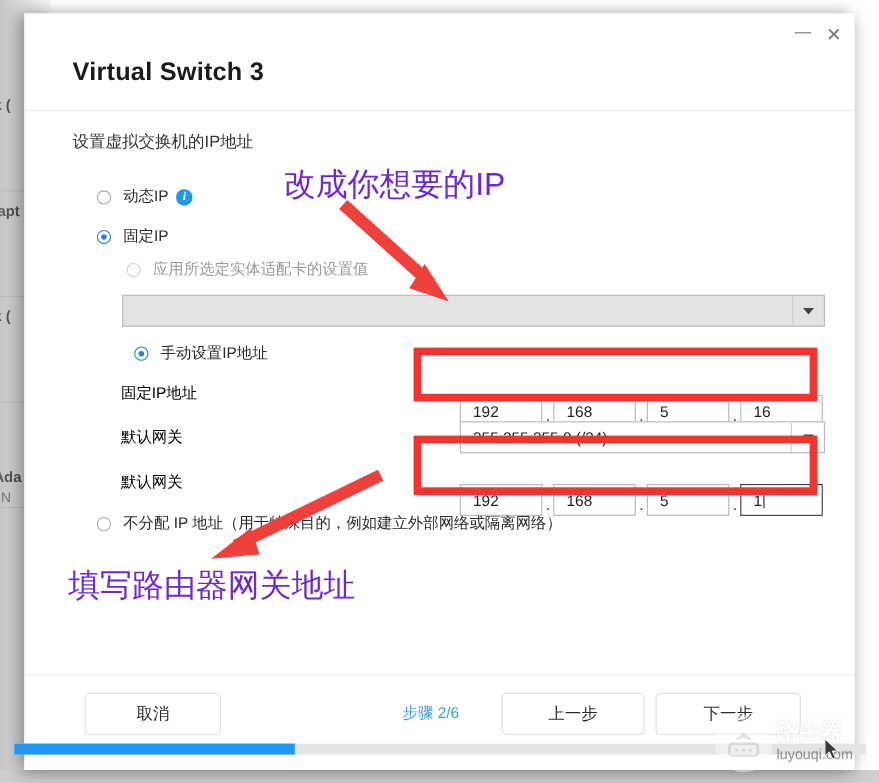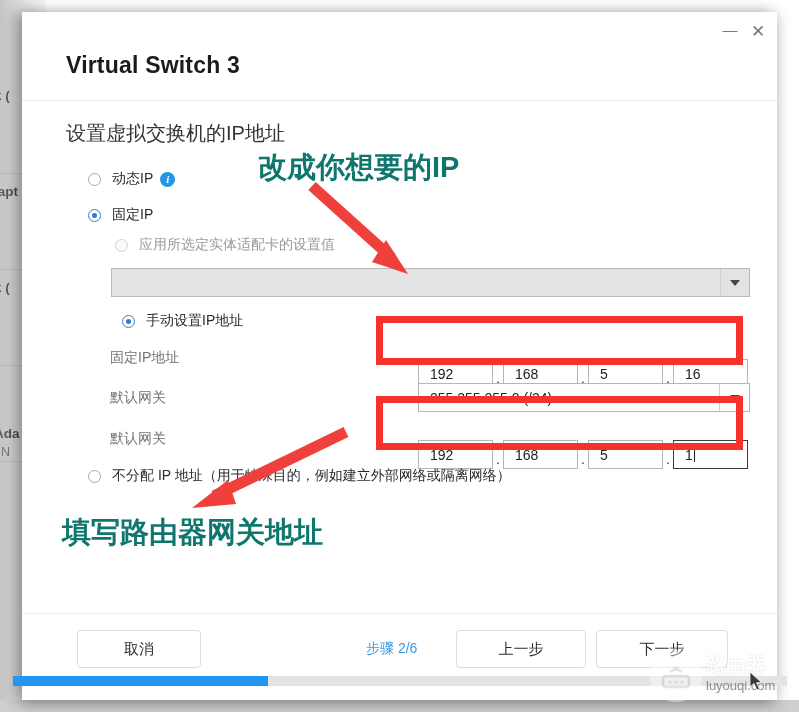--- a/index.html
+++ b/index.html
@@ -72,21 +72,21 @@
     position: absolute; left: 44px; top: 40px;
     font-size: 23px; font-weight: bold; color: #1b1b1b;
     letter-spacing: 0.2px;
   }
   .title-sep {
     position: absolute; left: 0; top: 88px; width: 755px; height: 1px;
     background: #ececec;
   }
   .subtitle {
     position: absolute; left: 44px; top: 108px;
-    font-size: 20px; color: #333;
+    font-size: 15px; color: #333;
   }
 
   
   .radio-row {
     position: absolute;
     display: flex; align-items: center;
     font-size: 14px; color: #2b2b2b;
   }
   .radio {
     box-sizing: border-box;
@@ -129,21 +129,21 @@
   .caret {
     width: 0; height: 0;
     border-left: 5px solid transparent;
     border-right: 5px solid transparent;
     border-top: 6px solid #444;
   }
 
   
   .field-label {
     position: absolute; left: 88px;
-    font-size: 14px; color: #737373;
+    font-size: 14px; color: #000000;
   }
   .octet-group {
     position: absolute; left: 396px;
     display: flex;  margin-top: 15px;
   }
   .octet {
     box-sizing: border-box;
     width: 75px; height: 29px;
     border: 1px solid #b6b6b6;
     background: #fff;
@@ -181,23 +181,23 @@
   .red-box {
     position: absolute;
     border: 7px solid #f5322e;
     box-sizing: border-box;
     pointer-events: none;
   }
 
   
   .annot {
     position: absolute;
-    color: #0f766e;
+    color: #6d28d9;
     font-size: 29px;
-    font-weight: bold;
+    font-weight: normal;
     white-space: nowrap;
     font-family: "Liberation Sans", sans-serif;
   }
   .annot-arrow { position: absolute; pointer-events: none; }
 
   
   .footer-sep {
     position: absolute; left: 0; top: 601px; width: 755px; height: 1px;
     background: #ececec;
   }

